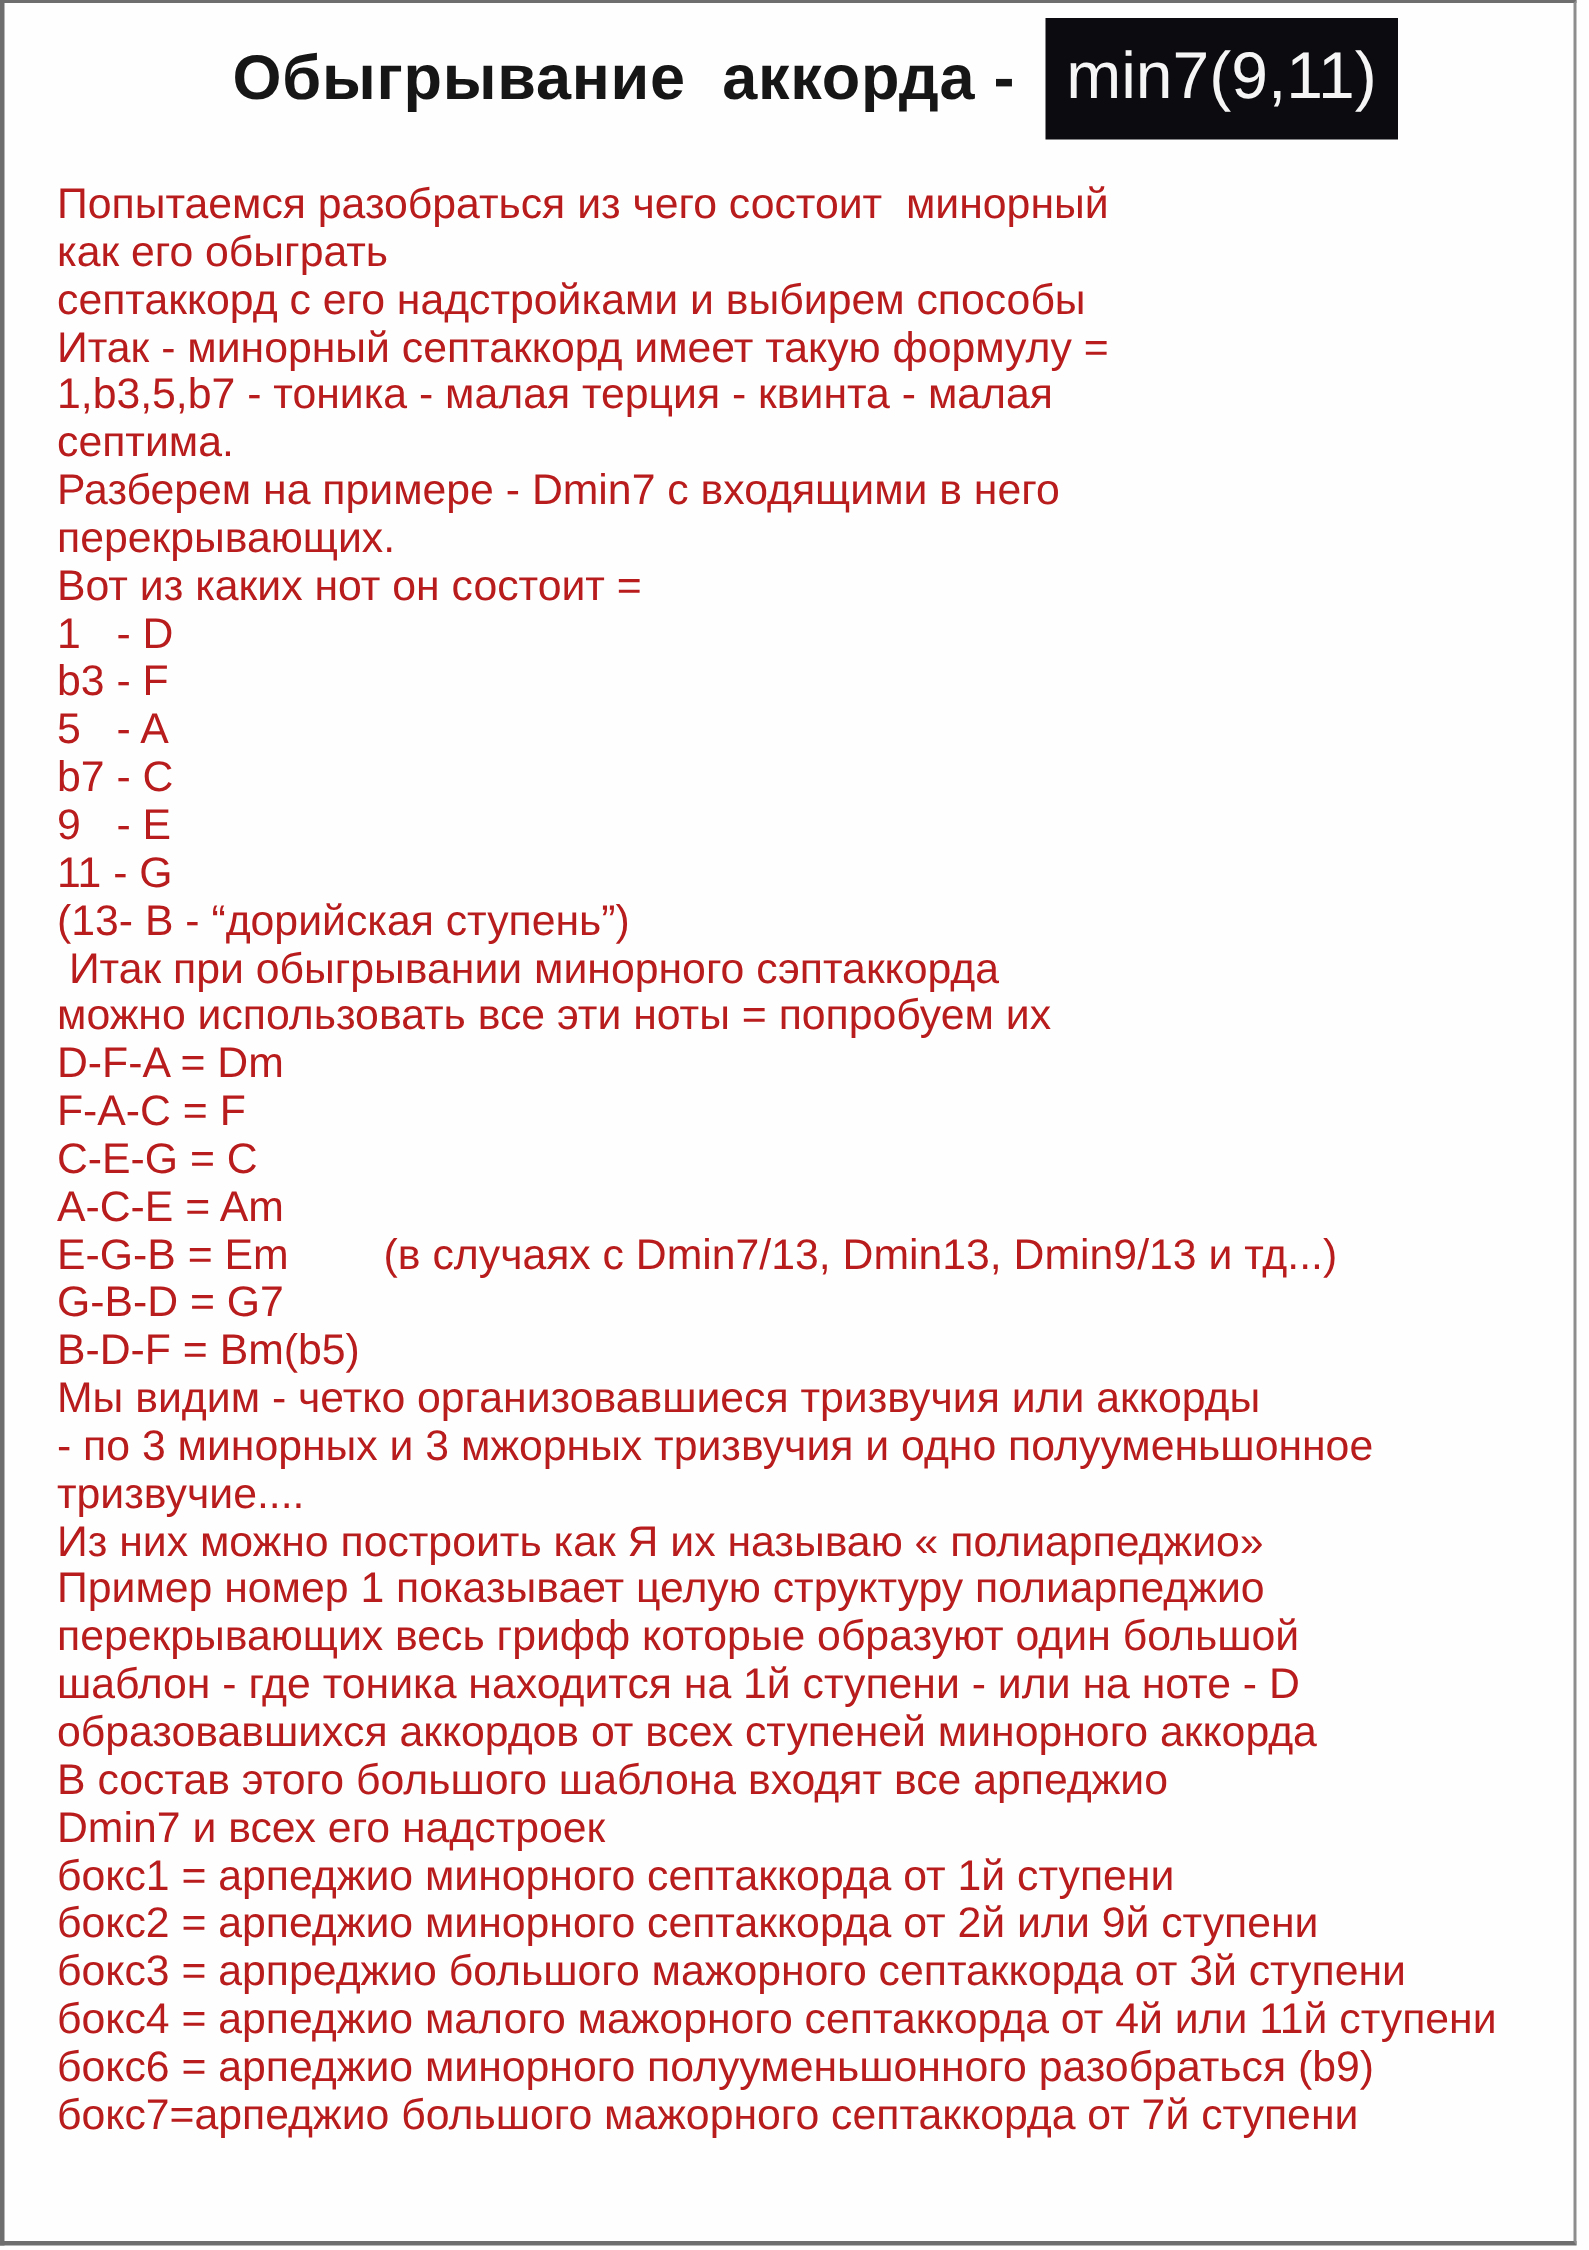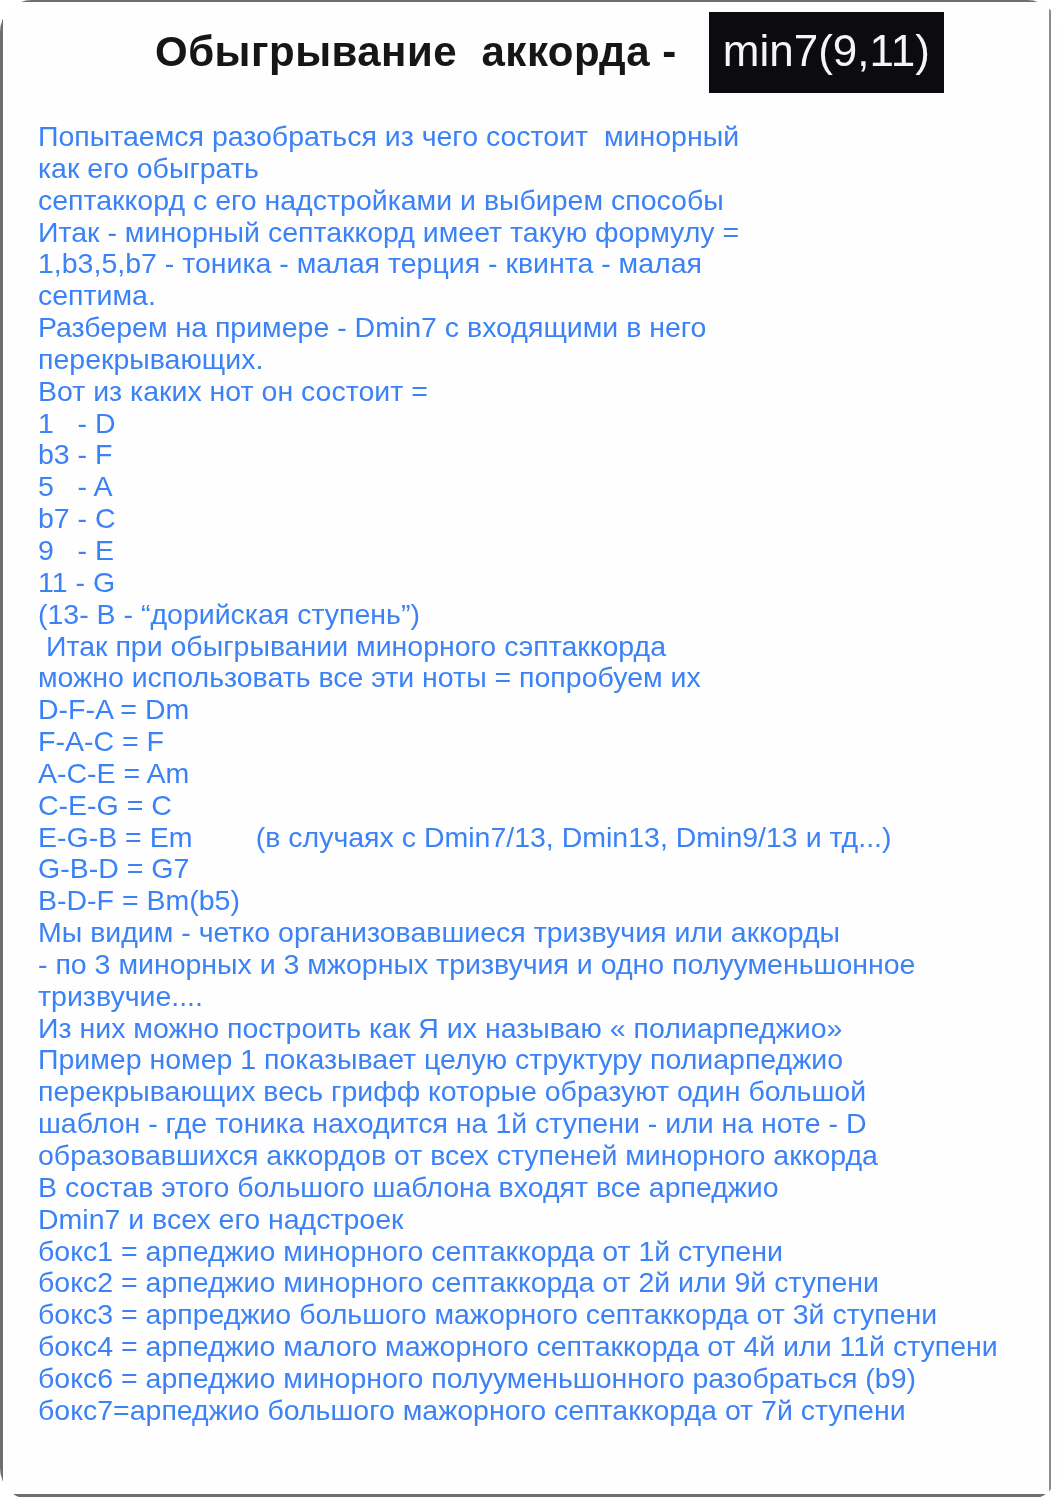--- a/index.html
+++ b/index.html
@@ -8,21 +8,20 @@
     background: #ffffff;
   }
   .page {
     position: relative;
     width: 1059px;
     height: 1500px;
     background: #fefefe;
     font-family: "Liberation Sans", sans-serif;
     color: #1b1b1b;
     overflow: hidden;
-    border-radius: 32px;
   }
   .frame {
     position: absolute;
     left: 0;
     top: 0;
     width: 1051px;
     height: 1497px;
     box-sizing: border-box;
     border-top: 2px solid #6e6e6e;
     border-left: 3px solid #6e6e6e;
@@ -39,39 +38,39 @@
     align-items: center;
   }
   .title {
     font-weight: bold;
     font-size: 42px;
     letter-spacing: 0.5px;
     white-space: pre;
     color: #161616;
   }
   .badge {
-    margin-left: 32px;
+    margin-left: 20px;
     background: #0b0b10;
     color: #f5f5f5;
     font-size: 44px;
     line-height: 1;
     padding: 17px 14px 20px 14px;
     white-space: pre;
   }
   .textblock {
     position: absolute;
     left: 38px;
     top: 121px;
     width: 1000px;
   }
   .line {
     font-size: 28.5px;
     line-height: 31.85px;
     white-space: pre-wrap;
-    color: #3b82f6;
+    color: #b91c1c;
   }
 </style>
 </head>
 <body>
 
 <div class="page">
   <div class="frame"></div>
 
   <div class="titlebar">
     <span class="title">Обыгрывание  аккорда -</span>
@@ -92,22 +91,22 @@
       <div class="line">b3 - F</div>
       <div class="line">5   - A</div>
       <div class="line">b7 - C</div>
       <div class="line">9   - E</div>
       <div class="line">11 - G</div>
       <div class="line">(13- B - “дорийская ступень”)</div>
       <div class="line"> Итак при обыгрывании минорного сэптаккорда</div>
       <div class="line">можно использовать все эти ноты = попробуем их</div>
       <div class="line">D-F-A = Dm</div>
       <div class="line">F-A-C = F</div>
+      <div class="line">C-E-G = C</div>
       <div class="line">A-C-E = Am</div>
-      <div class="line">C-E-G = C</div>
       <div class="line">E-G-B = Em        (в случаях с Dmin7/13, Dmin13, Dmin9/13 и тд...)</div>
       <div class="line">G-B-D = G7</div>
       <div class="line">B-D-F = Bm(b5)</div>
       <div class="line">Мы видим - четко организовавшиеся тризвучия или аккорды</div>
       <div class="line">- по 3 минорных и 3 мжорных тризвучия и одно полууменьшонное</div>
       <div class="line">тризвучие....</div>
       <div class="line">Из них можно построить как Я их называю « полиарпеджио»</div>
       <div class="line">Пример номер 1 показывает целую структуру полиарпеджио</div>
       <div class="line">перекрывающих весь грифф которые образуют один большой</div>
       <div class="line">шаблон - где тоника находится на 1й ступени - или на ноте - D</div>

